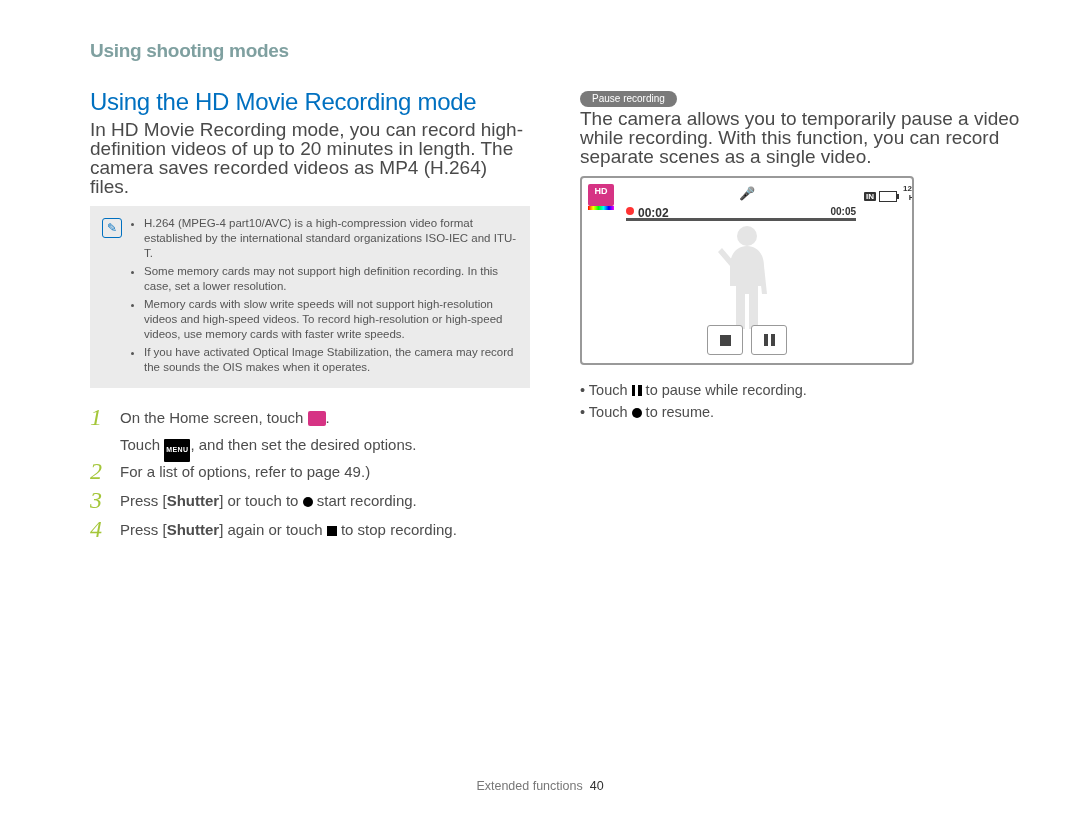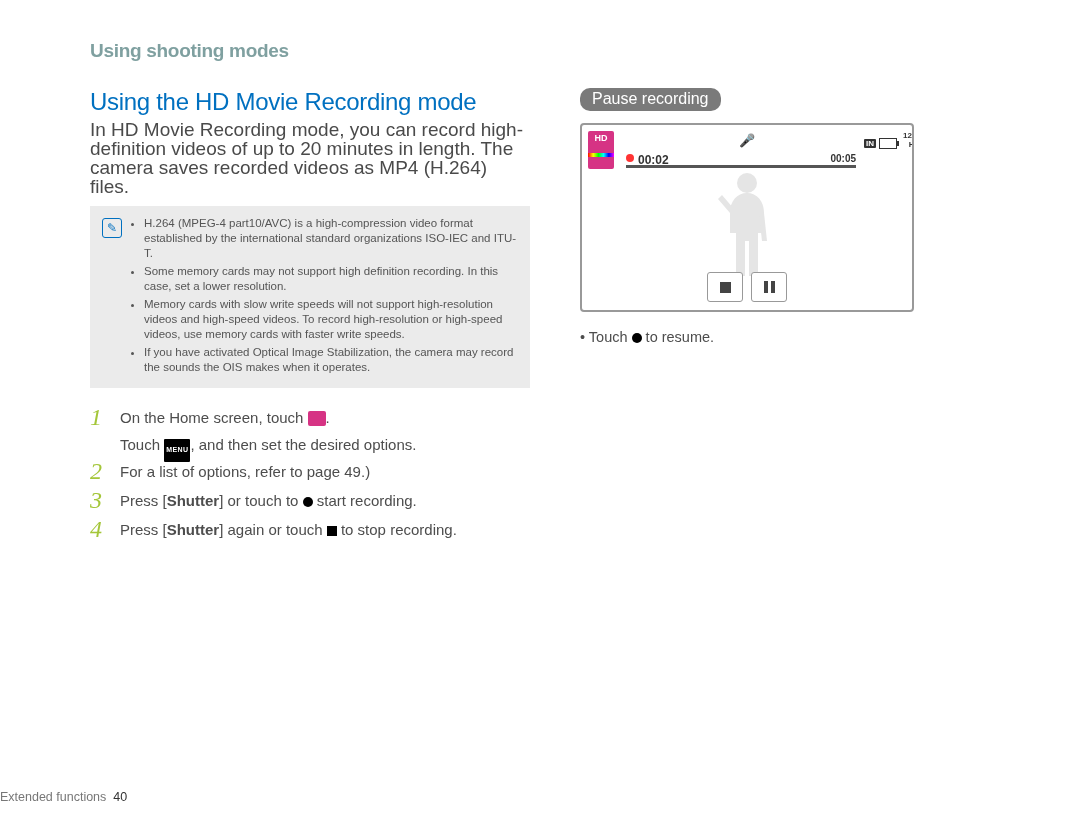--- a/index.html
+++ b/index.html
@@ -150,39 +150,39 @@
   }
   .ic-pause::before { left: 0; }
   .ic-pause::after { right: 0; }
 
   .section-pill {
     display: inline-block;
     background: #7a7a7a;
     color: #fff;
     border-radius: 10px;
     padding: 2px 12px 3px 12px;
-    font-size: 16px;
+    font-size: 10px;
     margin-bottom: 2px;
   }
 
   
   .screen {
     width: 330px;
     height: 185px;
     border: 2px solid #999;
     border-radius: 4px;
     margin: 10px 0 14px 0;
     position: relative;
     background: #fff;
     overflow: hidden;
   }
   .scr-hd {
     position: absolute;
     top: 6px; left: 6px;
-    width: 26px; height: 38px;
+    width: 26px; height: 22px;
     background: #d63384;
     border-radius: 2px;
     color: #fff;
     font-size: 9px;
     font-weight: bold;
     text-align: center;
     line-height: 14px;
   }
   .scr-colorbar {
     position: absolute;
@@ -282,23 +282,23 @@
     margin: 0; padding: 0;
     font-size: 14.5px;
     line-height: 22px;
   }
   .bullets li::before {
     content: "•  ";
   }
 
   .footer {
     position: absolute;
-    bottom: 11px;
+    bottom: 22px;
     left: 0; right: 0;
-    text-align: left;
+    text-align: center;
     font-size: 12.5px;
     color: #777;
   }
   .footer .pg {
     color: #333;
     font-weight: 500;
   }
 </style>
 </head>
 <body>
@@ -343,20 +343,21 @@
         <li>
           <span class="step-text">
             <span>Press [</span><span class="shutter">Shutter</span><span>] again or touch </span><span class="ic-square"></span><span> to stop recording.</span>
           </span>
         </li>
       </ol>
     </div>
 
     <div class="col">
       <span class="section-pill">Pause recording</span>
+      <p class="body">The camera allows you to temporarily pause a video while recording. With this function, you can record separate scenes as a single video.</p>
 
       <div class="screen">
         <div class="scr-hd">HD</div>
         <div class="scr-colorbar"></div>
         <div class="scr-mic">🎤</div>
         <div class="scr-rec-dot"></div>
         <div class="scr-time-l">00:02</div>
         <div class="scr-time-r">00:05</div>
         <div class="scr-progress"></div>
 
@@ -390,20 +391,23 @@
               <span class="ic-square"></span>
             </div>
           <div class="scr-btn">
               <span class="ic-pause"></span>
             </div>
         </div>
       </div>
 
       <ul class="bullets">
         <li>
+          <span>Touch </span><span class="ic-pause"></span><span> to pause while recording.</span>
+        </li>
+        <li>
           <span>Touch </span><span class="ic-circle"></span><span> to resume.</span>
         </li>
       </ul>
     </div>
   </div>
 
   <div class="footer">
     <span>Extended functions</span>&nbsp;&nbsp;<span class="pg">40</span>
   </div>
 </div>

